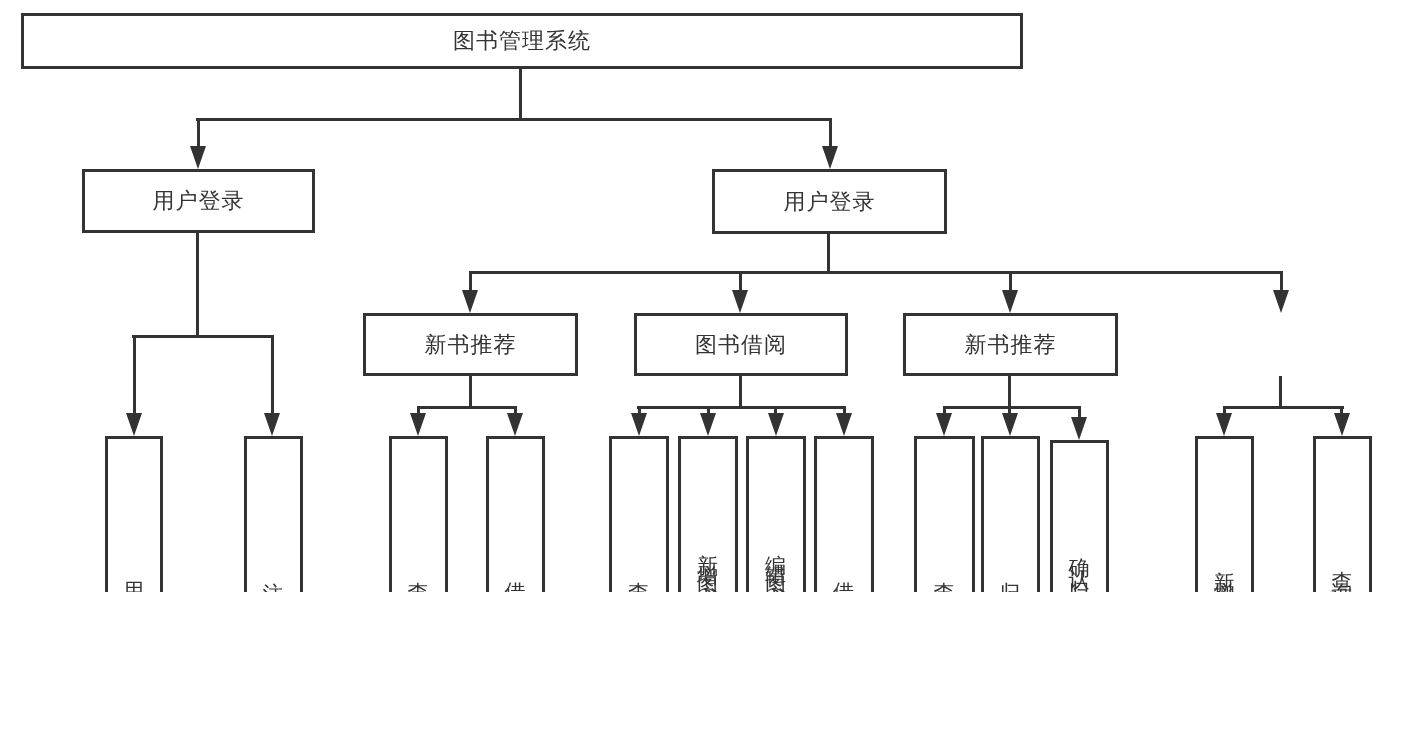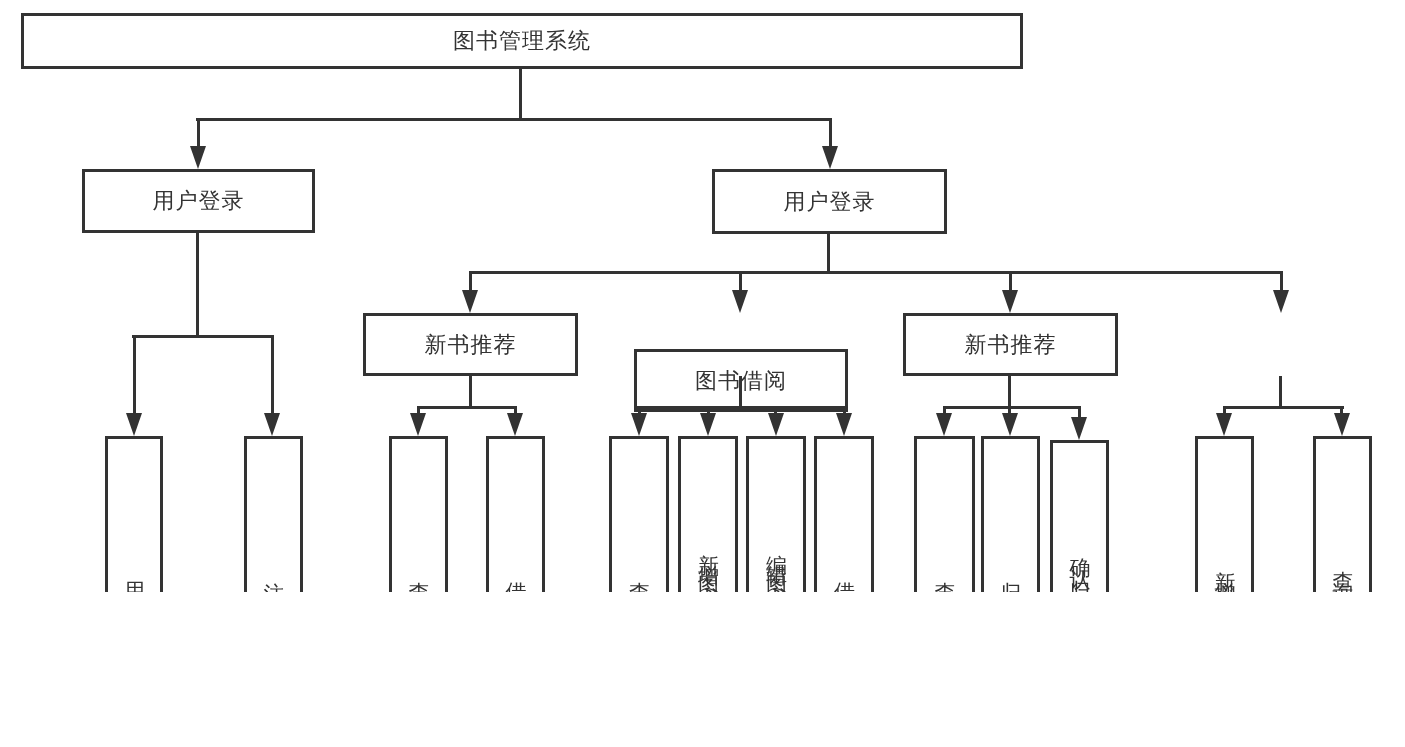--- a/index.html
+++ b/index.html
@@ -1,18 +1,18 @@
 <!DOCTYPE html>
 <html><head>
 <meta charset="utf-8">
 <style>
   html,body{margin:0;padding:0;background:#fff;}
   .canvas{
     position:relative;width:1405px;height:592px;background:#fff;overflow:hidden;
-    font-family:Liberation Serif, serif;
+    font-family:Liberation Sans, sans-serif;
   }
   .box{
     position:absolute;box-sizing:border-box;border:3px solid #333;background:#fff;
     display:flex;align-items:center;justify-content:center;
     font-size:22px;color:#333;letter-spacing:1px;white-space:nowrap;
   }
   .leaf .vtext{
     writing-mode:vertical-rl;text-orientation:mixed;
     line-height:1;font-size:21px;letter-spacing:11px;white-space:pre;
   }
@@ -26,21 +26,21 @@
   }
   .watermark{
     position:absolute;left:1186px;top:716px;font-size:18px;color:#9e9e9e;
     letter-spacing:1px;z-index:10;white-space:nowrap;
   }
   
   #n-root{left:21px;top:13px;width:1002px;height:56px;}
   #n-user-login{left:82px;top:169px;width:233px;height:64px;}
   #n-book-mgmt{left:712px;top:169px;width:235px;height:65px;}
   #n-new-book-rec{left:363px;top:313px;width:215px;height:63px;}
-  #n-book-borrow{left:634px;top:313px;width:214px;height:63px;margin-top:36px;}
+  #n-book-borrow{left:634px;top:313px;width:214px;height:63px;}
   #n-current-borrow{left:903px;top:313px;width:215px;height:63px;}
   #n-borrow-record{left:1174px;top:313px;width:214px;height:63px;}
   #n-leaf-user-login{left:105px;top:436px;width:58px;height:301px;}
   #n-leaf-logout{left:244px;top:436px;width:59px;height:301px;}
   #n-leaf-rec-query{left:389px;top:436px;width:59px;height:301px;}
   #n-leaf-rec-borrow{left:486px;top:436px;width:59px;height:301px;}
   #n-leaf-bb-query{left:609px;top:436px;width:60px;height:301px;}
   #n-leaf-bb-add{left:678px;top:436px;width:60px;height:301px;}
   #n-leaf-bb-edit{left:746px;top:436px;width:60px;height:301px;}
   #n-leaf-bb-borrow{left:814px;top:436px;width:60px;height:301px;}

